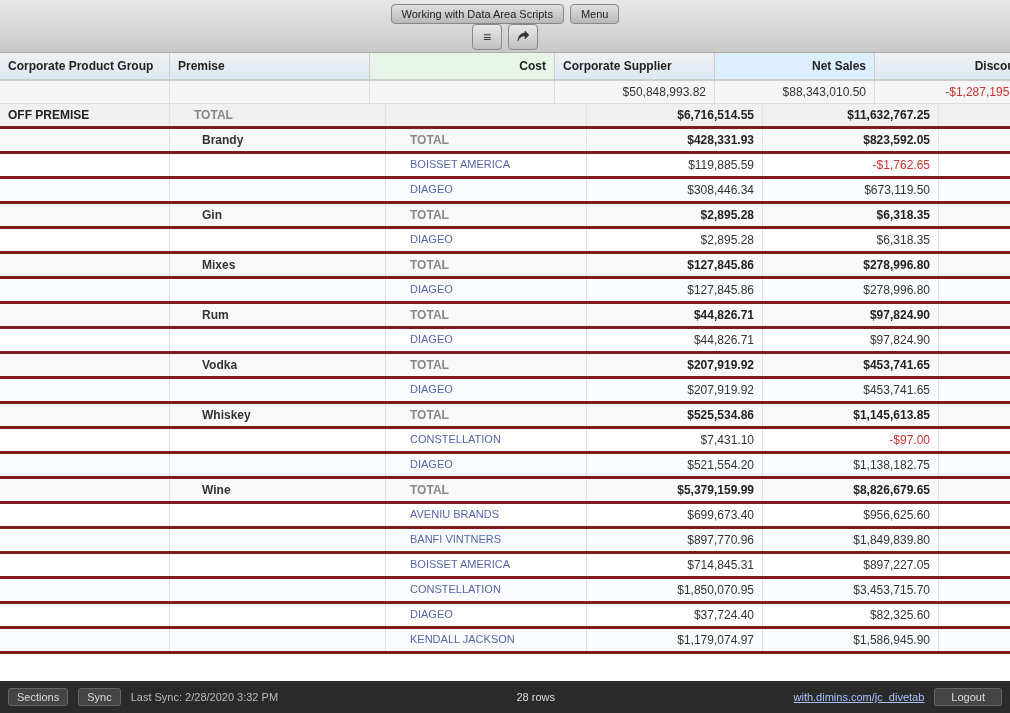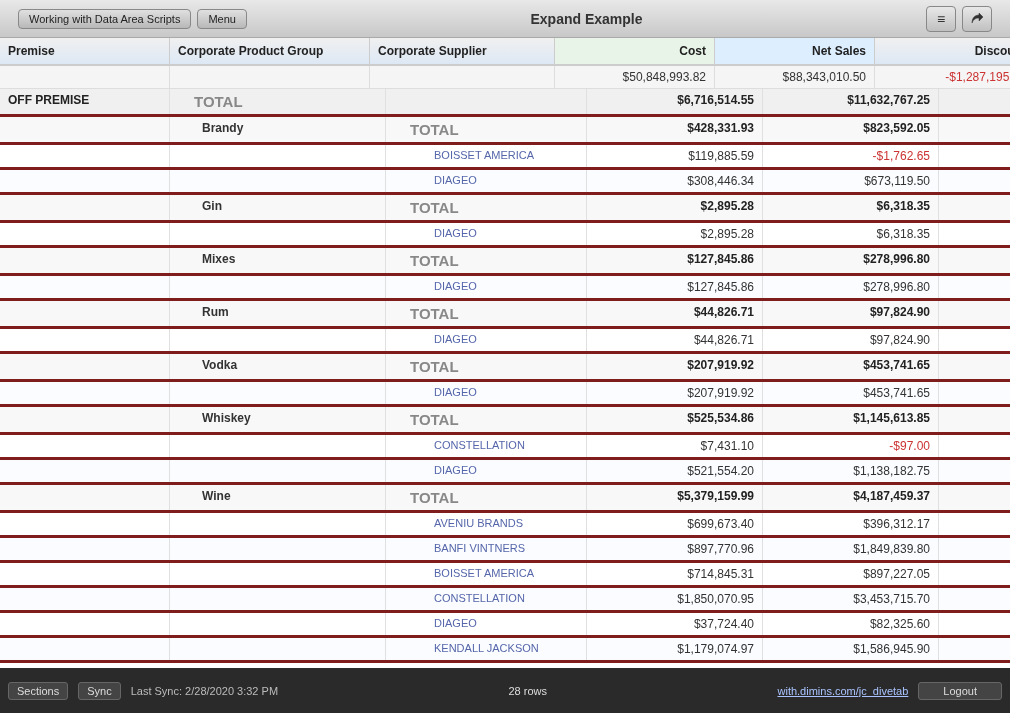--- a/index.html
+++ b/index.html
@@ -13,23 +13,24 @@
       display: flex;
       flex-direction: column;
     }
 
     
     .title-bar {
       background: linear-gradient(to bottom, #e8e8e8, #c8c8c8);
       border-bottom: 1px solid #aaa;
       display: flex;
       align-items: center;
-      padding: 4px 18px;
-      height: 38px;
+      padding: 4px 8px;
+      height: 53px;
       flex-shrink: 0;
+      flex-direction: column;
     }
     .title-bar-left {
       display: flex;
       gap: 6px;
       align-items: center;
     }
     .title-btn {
       background: linear-gradient(to bottom, #e0e0e0, #b8b8b8);
       border: 1px solid #888;
       border-radius: 4px;
@@ -129,26 +130,25 @@
     }
     .cell.category {
       color: #333;
       font-weight: bold;
       padding-left: 16px;
     }
     .cell.supplier {
       color: #5566aa;
       padding-left: 8px;
       font-size: 11px;
-      margin-left: 24px;
     }
     .cell.total-label {
       color: #888;
       font-weight: bold;
-      font-size: 15px;
+      font-size: 12px;
     }
     .cell.numeric-bold {
       font-weight: bold;
       color: #222;
       text-align: right;
     }
     .cell.numeric {
       color: #333;
       text-align: right;
     }
@@ -174,21 +174,21 @@
     .grand-row-cell.negative { color: #cc3333; }
 
     
     .status-bar {
       background: #2a2a2a;
       color: #ddd;
       display: flex;
       align-items: center;
       padding: 4px 8px;
       gap: 10px;
-      height: 45px;
+      height: 32px;
       flex-shrink: 0;
     }
     .status-btn {
       background: #444;
       border: 1px solid #666;
       border-radius: 3px;
       color: #ddd;
       padding: 2px 8px;
       font-size: 11px;
       cursor: pointer;
@@ -207,21 +207,21 @@
       font-size: 11px;
       color: #aac4ff;
       text-decoration: underline;
       cursor: pointer;
     }
     .status-logout {
       background: #444;
       border: 1px solid #666;
       border-radius: 3px;
       color: #ddd;
-      padding: 2px 24px;
+      padding: 2px 16px;
       font-size: 11px;
       cursor: pointer;
       text-align: center;
     }
 
     
     .table-body::-webkit-scrollbar {
       width: 16px;
     }
     .table-body::-webkit-scrollbar-track {
@@ -233,38 +233,37 @@
     }
   </style>
 </head>
 <body>
 
 <div class="title-bar">
   <div class="title-bar-left">
     <button class="title-btn">Working with Data Area Scripts</button>
     <button class="title-btn">Menu</button>
   </div>
-  <div class="title-center">Expand Example</div>
   <div class="title-bar-right">
     <div class="icon-btn">≡</div>
     <div class="icon-btn">
       <svg width="16" height="16" viewBox="0 0 16 16" fill="none" xmlns="http://www.w3.org/2000/svg">
         <path d="M10 2L14 6L10 10V7C6 7 4 9 3 12C3 8 5 4 10 4V2Z" fill="#333" stroke="#333" stroke-width="0.5"></path>
       </svg>
     </div>
   </div>
 </div>
 
 <div class="table-container">
 
   <div class="table-header">
+    <div class="col-header">Corporate Product Group</div>
     <div class="col-header">Premise</div>
-    <div class="col-header">Corporate Product Group</div>
+    <div class="col-header right highlight-bg" style="background:#e8f4e8;">Cost</div>
     <div class="col-header">Corporate Supplier</div>
-    <div class="col-header right highlight-bg" style="background:#e8f4e8;">Cost</div>
     <div class="col-header right" style="background:#ddeeff;">Net Sales</div>
     <div class="col-header right">Discount</div>
 
   </div>
 
   <div class="grand-total-row">
     <div class="grand-row-cell"></div>
     <div class="grand-row-cell"></div>
     <div class="grand-row-cell"></div>
     <div class="grand-row-cell right">$50,848,993.82</div>
@@ -406,30 +405,30 @@
       <div class="cell numeric">$521,554.20</div>
       <div class="cell numeric">$1,138,182.75</div>
       <div class="cell negative">-$17,039.65</div>
     </div>
 
     <div class="table-row" style="background:#f8f8f8;">
       <div class="cell"></div>
       <div class="cell category">Wine</div>
       <div class="cell total-label">TOTAL</div>
       <div class="cell numeric-bold">$5,379,159.99</div>
-      <div class="cell numeric-bold">$4,187,459.37</div>
+      <div class="cell numeric-bold">$8,826,679.65</div>
       <div class="cell negative-bold">-$128,838.56</div>
     </div>
 
     <div class="table-row">
       <div class="cell"></div>
       <div class="cell"></div>
       <div class="cell supplier">AVENIU BRANDS</div>
       <div class="cell numeric">$699,673.40</div>
-      <div class="cell numeric">$396,312.17</div>
+      <div class="cell numeric">$956,625.60</div>
       <div class="cell negative">-$13,179.75</div>
     </div>
 
     <div class="table-row" style="background:#fafcff;">
       <div class="cell"></div>
       <div class="cell"></div>
       <div class="cell supplier">BANFI VINTNERS</div>
       <div class="cell numeric">$897,770.96</div>
       <div class="cell numeric">$1,849,839.80</div>
       <div class="cell negative">-$27,794.55</div>

